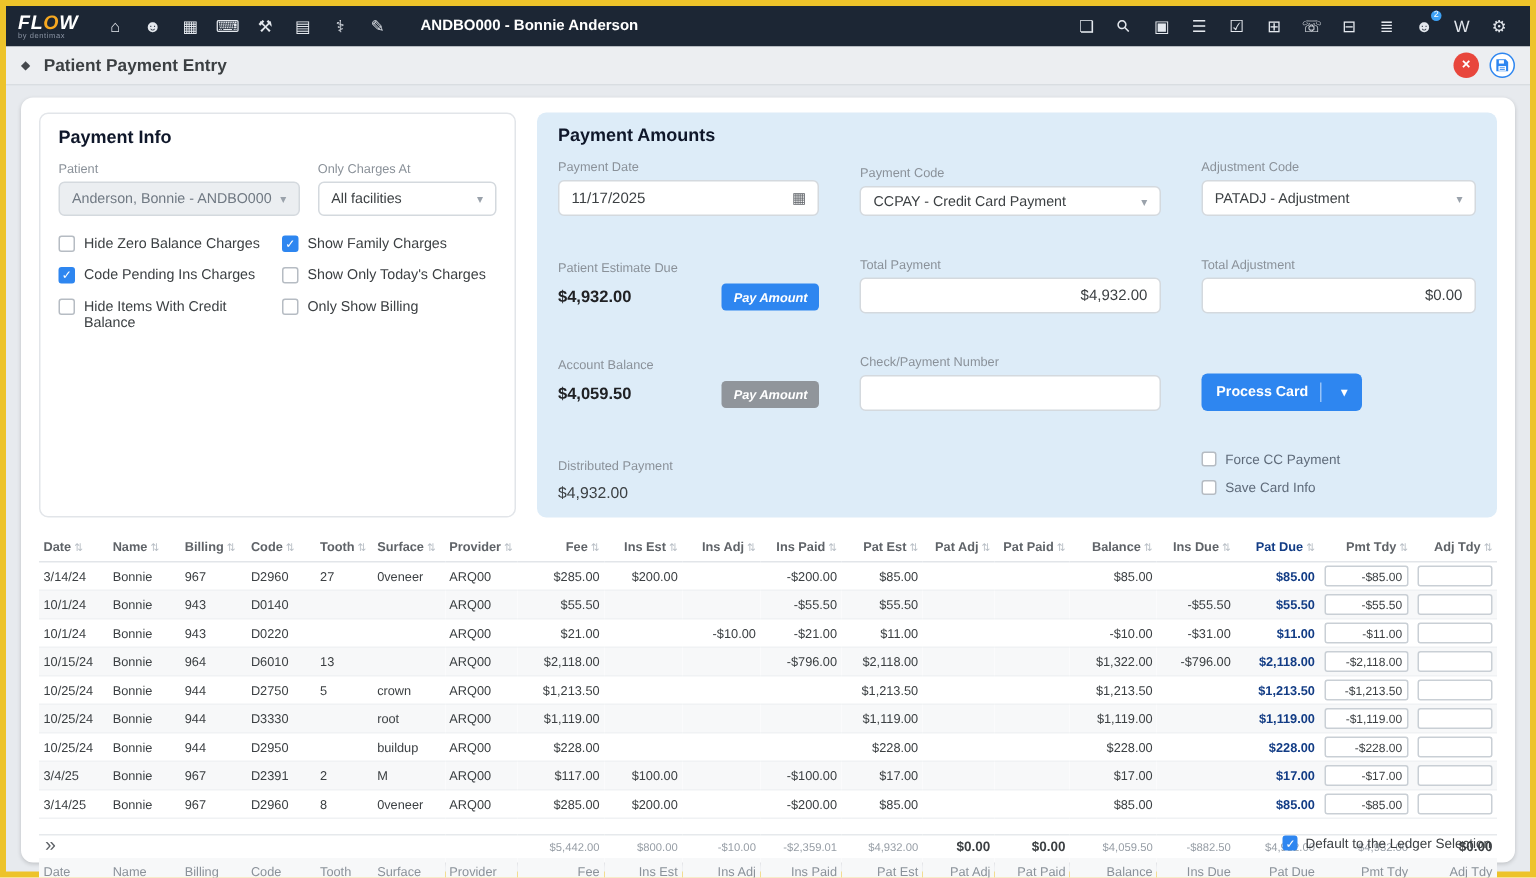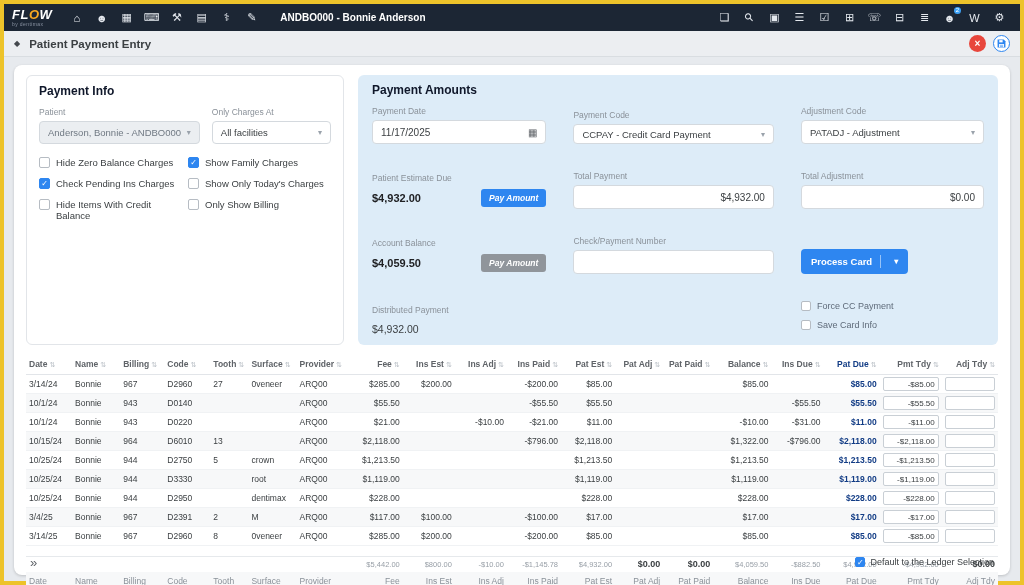--- a/index.html
+++ b/index.html
@@ -214,21 +214,21 @@
             </div>
           </div>
           <div class="chk-grid">
             <div class="chk-col" id="chk-left" data-name="filter-checkboxes-left">
                 <label class="chk" data-name="checkbox-hide-zero-balance-charges">
                   <span class="box" data-name="checkbox-icon"></span>
                   <span class="chk-label">Hide Zero Balance Charges</span>
                 </label>
                 <label class="chk" data-name="checkbox-hide-pending-ins-charges">
                   <span class="box checked" data-name="checkbox-icon">✓</span>
-                  <span class="chk-label">Check Pending Ins Charges</span>
+                  <span class="chk-label">Code Pending Ins Charges</span>
                 </label>
                 <label class="chk" data-name="checkbox-hide-items-with-credit-balance">
                   <span class="box" data-name="checkbox-icon"></span>
                   <span class="chk-label">Hide Items With Credit Balance</span>
                 </label>
               </div>
             <div class="chk-col" id="chk-right" data-name="filter-checkboxes-right">
                 <label class="chk" data-name="checkbox-show-family-charges">
                   <span class="box checked" data-name="checkbox-icon">✓</span>
                   <span class="chk-label">Show Family Charges</span>
@@ -497,21 +497,21 @@
                 <td class="num patdue" data-name="cell-pat_due">$1,119.00</td>
                 <td class="num" data-name="cell-pmt_tdy"><input class="cellinput" data-name="pmt_tdy-input" value="-$1,119.00" style=""></td>
                 <td class="num" data-name="cell-adj_tdy"><input class="cellinput" data-name="adj_tdy-input" style=""></td>
               </tr>
               <tr data-name="table-row">
                 <td data-name="cell-date">10/25/24</td>
                 <td data-name="cell-name">Bonnie</td>
                 <td data-name="cell-billing">944</td>
                 <td data-name="cell-code">D2950</td>
                 <td data-name="cell-tooth"></td>
-                <td data-name="cell-surface">dentimax</td>
+                <td data-name="cell-surface">buildup</td>
                 <td data-name="cell-provider">ARQ00</td>
                 <td class="num" data-name="cell-fee">$228.00</td>
                 <td class="num" data-name="cell-ins_est"></td>
                 <td class="num" data-name="cell-ins_adj"></td>
                 <td class="num" data-name="cell-ins_paid"></td>
                 <td class="num" data-name="cell-pat_est">$228.00</td>
                 <td class="num" data-name="cell-pat_adj"></td>
                 <td class="num" data-name="cell-pat_paid"></td>
                 <td class="num" data-name="cell-balance">$228.00</td>
                 <td class="num" data-name="cell-ins_due"></td>
@@ -591,21 +591,21 @@
                 <td data-name="total-date"></td>
                 <td data-name="total-name"></td>
                 <td data-name="total-billing"></td>
                 <td data-name="total-code"></td>
                 <td data-name="total-tooth"></td>
                 <td data-name="total-surface"></td>
                 <td data-name="total-provider"></td>
                 <td data-name="total-fee">$5,442.00</td>
                 <td data-name="total-ins_est">$800.00</td>
                 <td data-name="total-ins_adj">-$10.00</td>
-                <td data-name="total-ins_paid">-$1,145.78</td>
+                <td data-name="total-ins_paid">-$2,359.01</td>
                 <td data-name="total-pat_est">$4,932.00</td>
                 <td data-name="total-pat_adj" class="strong">$0.00</td>
                 <td data-name="total-pat_paid" class="strong">$0.00</td>
                 <td data-name="total-balance">$4,059.50</td>
                 <td data-name="total-ins_due">-$882.50</td>
                 <td data-name="total-pat_due">$4,932.00</td>
                 <td data-name="total-pmt_tdy">-$4,932.00</td>
                 <td data-name="total-adj_tdy" class="strong">$0.00</td>
               </tr>
               <tr class="footlabels" data-name="footer-label-row">

